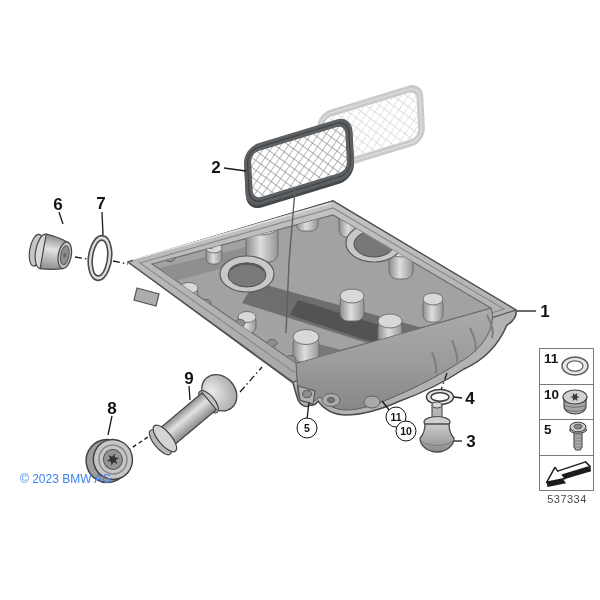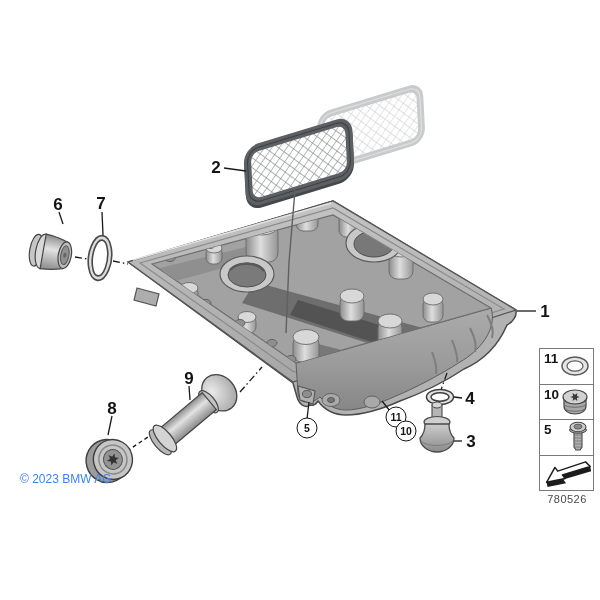--- a/index.html
+++ b/index.html
@@ -301,15 +301,15 @@
     </div>
     <div class="legend-row">
       <span class="legend-num"></span>
       <svg class="legend-icon arrow" width="52" height="32" viewBox="0 0 56 34">
         <path d="M6,27 L26,23 L23,19 L53,10 L54,15 L24,24 L27,28 L7,32 Z" fill="#1c1c1c"></path>
         <path d="M6,27 L15,11 L18,15 L48,5 L53,10 L23,19 L26,23 Z" fill="#ffffff" stroke="#1c1c1c" stroke-width="1.6" stroke-linejoin="round"></path>
       </svg>
     </div>
   </div>
 
-  <div id="diagram-number">780526</div>
+  <div id="diagram-number">537334</div>
   <div id="copyright">© 2023 BMW AG</div>
 </div>
 
 </body></html>

